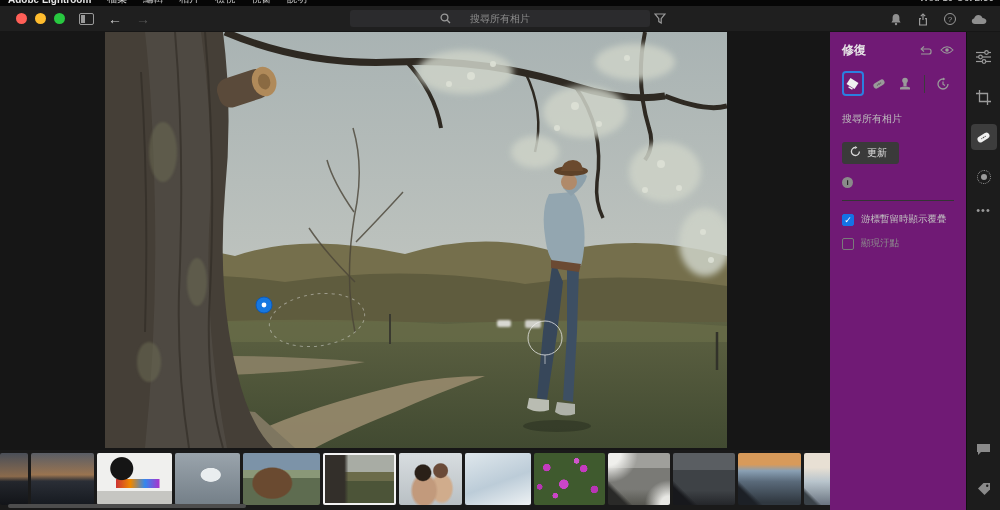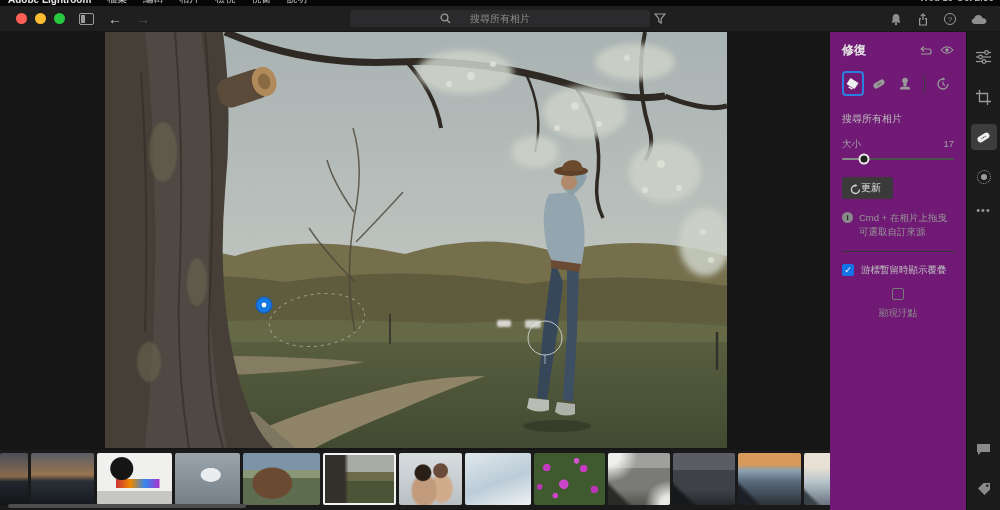--- a/index.html
+++ b/index.html
@@ -104,31 +104,31 @@
   .tool-btn { width:25px; height:25px; border-radius:4px; display:flex; align-items:center; justify-content:center; }
   .tool-btn.active { border:2px solid #2b7fe0; }
   .tool-sep { width:1px; height:18px; background:#3c3c3c; margin:0 3px; }
   .section-label { font-size:10px; color:#bdbdbd; margin-bottom:12px; }
   .slider-block { margin-bottom:13px; }
   .slider-labels { display:flex; justify-content:space-between; font-size:9.5px; color:#a0a0a0; margin-bottom:7px; }
   .slider-track { position:relative; height:2px; background:#4e4e4e; border-radius:1px; }
   .slider-fill { position:absolute; left:0; top:0; bottom:0; background:#8a8a8a; border-radius:1px; }
   .slider-knob { position:absolute; top:50%; transform:translate(-50%,-50%); width:11px; height:11px;
     border-radius:50%; background:#202020; border:2px solid #e8e8e8; }
-  .update-btn { display:inline-flex; align-items:flex-end; background:#3a3a3a; border-radius:3px;
+  .update-btn { display:inline-flex; align-items:flex-start; gap:6px; background:#3a3a3a; border-radius:3px;
     padding:4px 12px 4px 8px; font-size:10px; color:#e0e0e0; margin:4px 0 12px; }
   .hint-row { display:flex; gap:6px; font-size:9.5px; color:#969696; line-height:1.45; margin-bottom:12px; }
   .info-circ { flex:0 0 11px; width:11px; height:11px; border-radius:50%; background:#8a8a8a; color:#202020;
     font-size:8px; font-weight:bold; display:flex; align-items:center; justify-content:center; margin-top:1px; }
   .panel-divider { height:1px; background:#343434; margin:4px 0 12px; }
   .check-row { display:flex; align-items:center; gap:7px; margin-bottom:11px; font-size:9.5px; color:#c2c2c2; }
   .check-row .box { width:12px; height:12px; border-radius:2px; border:1px solid #7a7a7a;
     display:flex; align-items:center; justify-content:center; font-size:9px; color:#fff; }
   .check-row.checked .box { background:#1473e6; border-color:#1473e6; }
-  .check-row.dim { color:#8e8e8e;flex-direction:column; }
+  .check-row.dim { color:#8e8e8e; }
 
   
   .rail { width:34px; background:#1c1c1c; border-left:1px solid #101010; display:flex; flex-direction:column;
     align-items:center; padding-top:12px; }
   .rail-btn { width:26px; height:26px; border-radius:4px; display:flex; align-items:center; justify-content:center;
     margin-bottom:14px; }
   .rail-btn.active { background:#3d3d3d; }
   .rail-spacer { flex:1; }
   .dots { color:#9a9a9a; font-size:11px; letter-spacing:1px; margin-bottom:14px; }
   .masking-circle { width:14px; height:14px; border:1.5px dotted #9a9a9a; border-radius:50%; position:relative; }
@@ -383,43 +383,32 @@
             <svg class="ic" width="14" height="14" viewBox="0 0 14 14">
               <path d="M12 7 A5 5 0 1 1 7 2" fill="none" stroke="#9a9a9a" stroke-width="1.3"></path>
               <path d="M7 0.6 L9.4 2 L7 3.6 Z" fill="#9a9a9a"></path>
               <path d="M7 4.6 V7.2 L9 8.4" fill="none" stroke="#9a9a9a" stroke-width="1.2"></path>
             </svg>
           </div>
         </div>
 
         <div class="section-label">搜尋所有相片</div>
 
-        <div class="slider-block">
-          <div class="slider-labels">
-            <span>大小</span>
-            <span>17</span>
-          </div>
-          <div class="slider-track">
-            <div class="slider-fill" style="width:20%"></div>
-            <div class="slider-knob" style="left:20%"></div>
-          </div>
-        </div>
 
 
         <div class="update-btn">
           <svg class="ic" width="11" height="11" viewBox="0 0 11 11">
             <path d="M9.4 5.5 A4 4 0 1 1 5.5 1.5" fill="none" stroke="#d8d8d8" stroke-width="1.3"></path>
             <path d="M5.2 0 L7.4 1.5 L5.2 3 Z" fill="#d8d8d8"></path>
           </svg>
           <span>更新</span>
         </div>
 
         <div class="hint-row">
           <span class="info-circ">i</span>
-          <span>Cmd + 在相片上拖曳可選取自訂來源</span>
         </div>
 
         <div class="panel-divider"></div>
 
         <div class="check-row checked">
           <span class="box">✓</span>
           <span>游標暫留時顯示覆疊</span>
         </div>
         <div class="check-row dim">
           <span class="box"></span>

